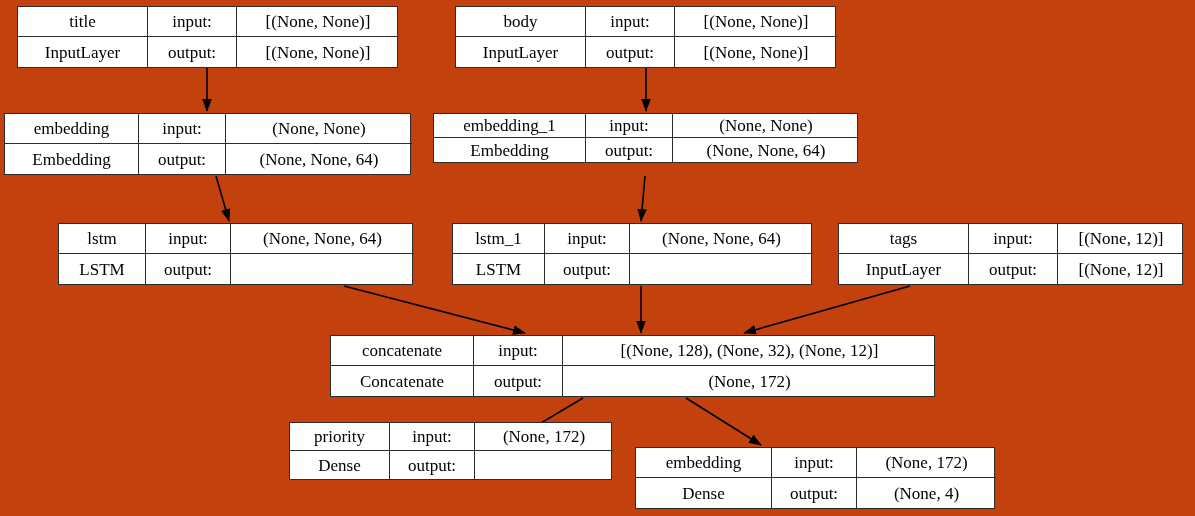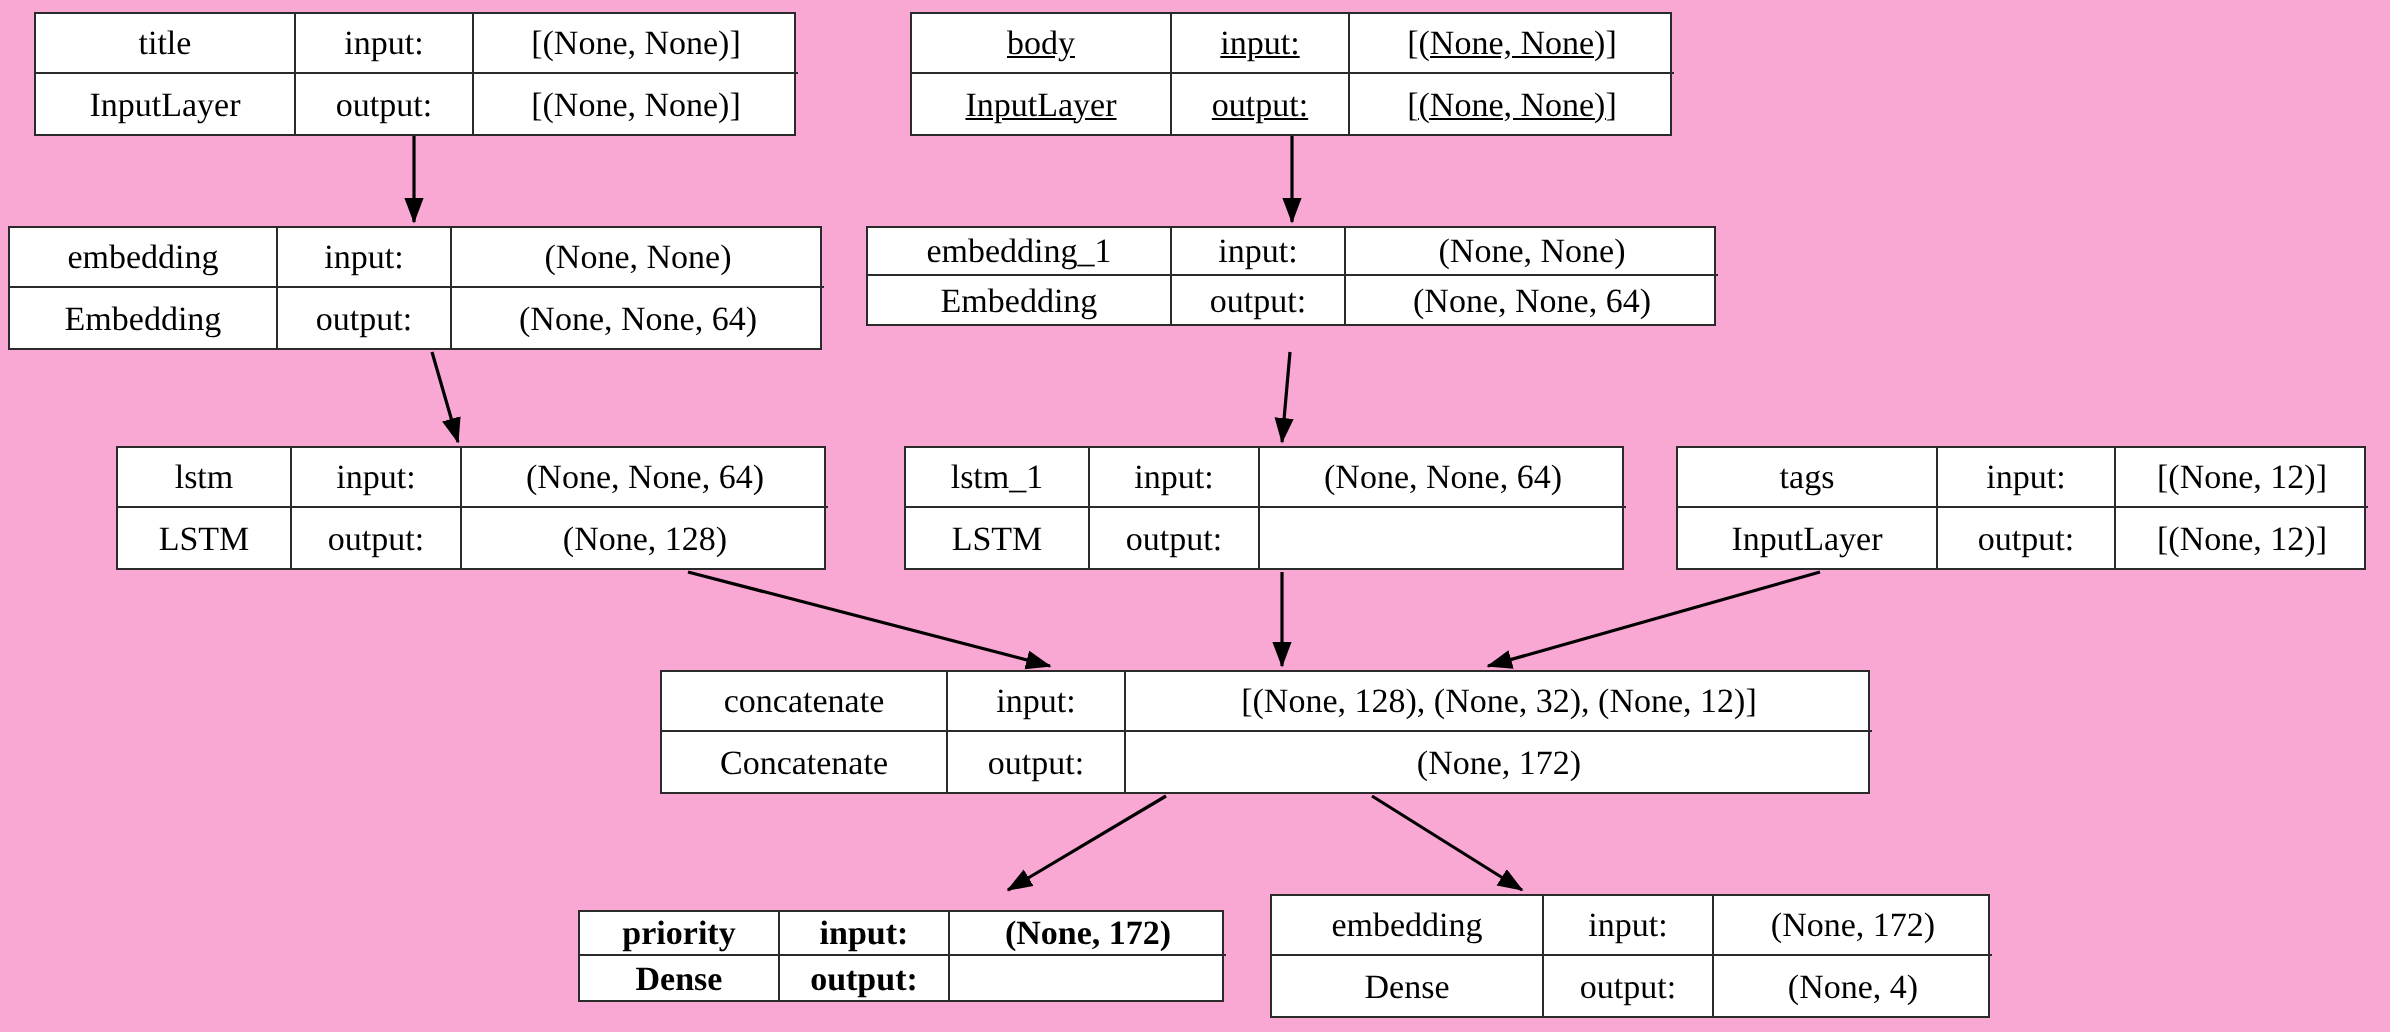--- a/index.html
+++ b/index.html
@@ -5,21 +5,21 @@
 <style>
   html, body {
     margin: 0;
     padding: 0;
     background: #ffffff;
   }
   #canvas {
     position: relative;
     width: 1195px;
     height: 516px;
-    background: #f9a8d4;
+    background: #c2410c;
     overflow: hidden;
     font-family: "Liberation Serif", "DejaVu Serif", serif;
   }
   svg.edges {
     position: absolute;
     left: 0;
     top: 0;
     width: 1195px;
     height: 516px;
     pointer-events: none;
@@ -91,21 +91,21 @@
           <div class="cell label-cell divider">title</div>
           <div class="cell io-cell divider">input:</div>
           <div class="cell shape-cell">[(None, None)]</div>
         </div>
         <div class="node-row bottom" style="grid-template-columns: 130px 89px 162px;">
           <div class="cell label-cell divider">InputLayer</div>
           <div class="cell io-cell divider">output:</div>
           <div class="cell shape-cell">[(None, None)]</div>
         </div>
       </div>
-      <div class="node" style="left: 455px; top: 6px; width: 381px; height: 62px; border-color: rgb(43, 43, 43); text-decoration: underline;">
+      <div class="node" style="left: 455px; top: 6px; width: 381px; height: 62px; border-color: rgb(43, 43, 43);">
         <div class="node-row top" style="grid-template-columns: 130px 89px 162px; border-bottom-color: rgb(43, 43, 43);">
           <div class="cell label-cell divider">body</div>
           <div class="cell io-cell divider">input:</div>
           <div class="cell shape-cell">[(None, None)]</div>
         </div>
         <div class="node-row bottom" style="grid-template-columns: 130px 89px 162px;">
           <div class="cell label-cell divider">InputLayer</div>
           <div class="cell io-cell divider">output:</div>
           <div class="cell shape-cell">[(None, None)]</div>
         </div>
@@ -136,21 +136,20 @@
       </div>
       <div class="node" style="left: 58px; top: 223px; width: 355px; height: 62px; border-color: rgb(43, 43, 43);">
         <div class="node-row top" style="grid-template-columns: 87px 85px 183px; border-bottom-color: rgb(43, 43, 43);">
           <div class="cell label-cell divider">lstm</div>
           <div class="cell io-cell divider">input:</div>
           <div class="cell shape-cell">(None, None, 64)</div>
         </div>
         <div class="node-row bottom" style="grid-template-columns: 87px 85px 183px;">
           <div class="cell label-cell divider">LSTM</div>
           <div class="cell io-cell divider">output:</div>
-          <div class="cell shape-cell">(None, 128)</div>
         </div>
       </div>
       <div class="node" style="left: 452px; top: 223px; width: 360px; height: 62px; border-color: rgb(43, 43, 43);">
         <div class="node-row top" style="grid-template-columns: 92px 85px 183px; border-bottom-color: rgb(43, 43, 43); text-align: center;">
           <div class="cell label-cell divider">lstm_1</div>
           <div class="cell io-cell divider">input:</div>
           <div class="cell shape-cell">(None, None, 64)</div>
         </div>
         <div class="node-row bottom" style="grid-template-columns: 92px 85px 183px;">
           <div class="cell label-cell divider">LSTM</div>
@@ -174,21 +173,21 @@
           <div class="cell label-cell divider">concatenate</div>
           <div class="cell io-cell divider">input:</div>
           <div class="cell shape-cell">[(None, 128), (None, 32), (None, 12)]</div>
         </div>
         <div class="node-row bottom" style="grid-template-columns: 143px 89px 373px;">
           <div class="cell label-cell divider">Concatenate</div>
           <div class="cell io-cell divider">output:</div>
           <div class="cell shape-cell">(None, 172)</div>
         </div>
       </div>
-      <div class="node" style="left: 289px; top: 455px; width: 323px; height: 46px; border-color: rgb(43, 43, 43); font-weight: bold;">
+      <div class="node" style="left: 289px; top: 422px; width: 323px; height: 58px; border-color: rgb(43, 43, 43);">
         <div class="node-row top" style="grid-template-columns: 100px 85px 138px; border-bottom-color: rgb(43, 43, 43);">
           <div class="cell label-cell divider">priority</div>
           <div class="cell io-cell divider">input:</div>
           <div class="cell shape-cell">(None, 172)</div>
         </div>
         <div class="node-row bottom" style="grid-template-columns: 100px 85px 138px;">
           <div class="cell label-cell divider">Dense</div>
           <div class="cell io-cell divider">output:</div>
         </div>
       </div>

